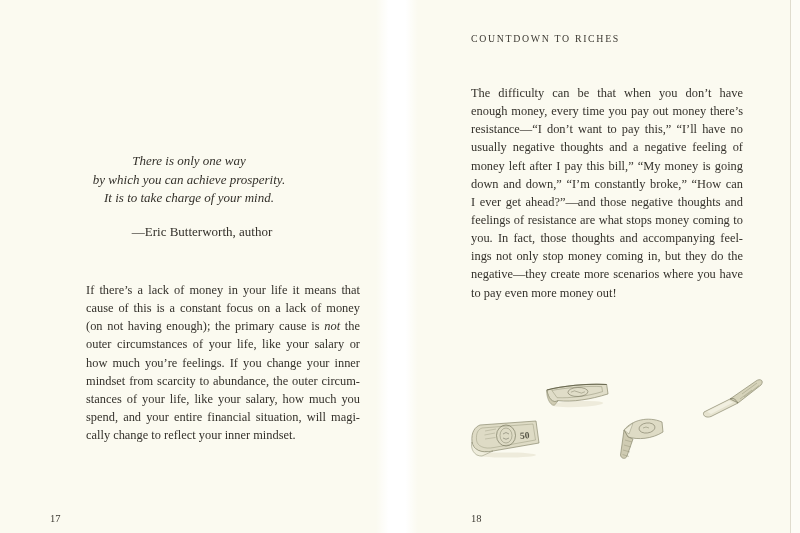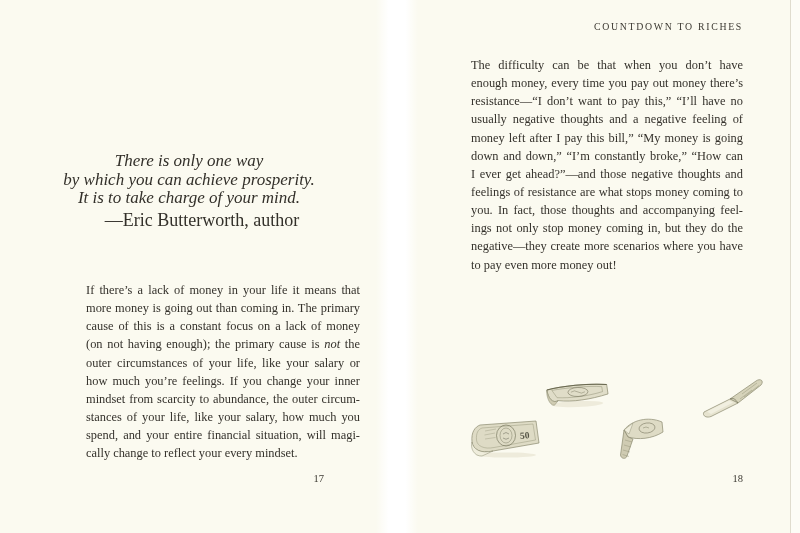--- a/index.html
+++ b/index.html
@@ -29,55 +29,55 @@
   .page.left{left:0;width:378px;}
   .page.right{left:418px;width:382px;}
 
   
   .quote{
     position:absolute;left:0;top:152px;width:378px;
     text-align:center;
   }
   .quote .tline{
     font-style:italic;
-    font-size:17px;line-height:18.5px;
+    font-size:13px;line-height:18.5px;
     text-align:center;
     color:#33302a;
   }
   .attribution{
-    margin-top:3px;
-    font-size:18px;line-height:18px;
+    margin-top:15px;
+    font-size:13px;line-height:18px;
     color:#33302a;
     padding-left:26px;
   }
 
   
   .body{position:absolute;font-size:12.4px;line-height:18.15px;color:#34312b;}
   .body .tline{
     text-align:justify;
     text-align-last:justify;
     white-space:normal;
     height:18.15px;overflow:hidden;
   }
   .body .tline.last{text-align-last:left;font-family:Liberation Serif, serif;}
   .body .tline em{font-style:italic;}
   .left-body{left:50px;top:281px;width:274px;margin-left:36px;}
-  .right-body{left:53px;top:56px;width:272px;} 
+  .right-body{left:53px;top:84px;width:272px;} 
 
   .running-head{
-    position:absolute;left:53px;top:20px;width:272px;
-    text-align:right;
+    position:absolute;left:53px;top:32px;width:272px;
+    text-align:left;
     font-size:9.8px;line-height:13px;
     letter-spacing:1.7px;
     color:#3c3932;
   }
   .pagenum{
-    position:absolute;top:472px;
+    position:absolute;top:512px;
     font-size:10.5px;line-height:13px;
-    text-align:right;color:#3c3932;
+    text-align:left;color:#3c3932;
   }
   .pagenum.left-num{left:50px;width:274px;}
   .pagenum.right-num{left:53px;width:272px;}
 
   
   .illustration{position:absolute;left:42px;top:370px;width:322px;height:102px;}
   .bill{position:absolute;}
   .bill-1{left:84px;top:10px;width:67px;height:28px;transform:rotate(-2deg);}
   .bill-2{left:8px;top:48px;width:76px;height:40px;}
   .bill-3{left:158px;top:44px;width:49px;height:47px;}
@@ -95,29 +95,28 @@
       <div>
           <div class="tline">There is only one way</div>
           <div class="tline">by which you can achieve prosperity.</div>
           <div class="tline last">It is to take charge of your mind.</div>
         </div>
       <div class="attribution">—Eric Butterworth, author</div>
     </div>
 
     <div class="body left-body">
         <div class="tline">If there’s a lack of money in your life it means that</div>
-        <div class="tline">more money is going out than coming in. The primary</div>
         <div class="tline">cause of this is a constant focus on a lack of money</div>
         <div class="tline">(on not having enough); the primary cause is <em>not</em> the</div>
         <div class="tline">outer circumstances of your life, like your salary or</div>
         <div class="tline">how much you’re feelings. If you change your inner</div>
         <div class="tline">mindset from scarcity to abundance, the outer circum-</div>
         <div class="tline">stances of your life, like your salary, how much you</div>
         <div class="tline">spend, and your entire financial situation, will magi-</div>
-        <div class="tline last">cally change to reflect your every mindset.</div>
+        <div class="tline last">cally change to reflect your inner mindset.</div>
       </div>
 
     <div class="pagenum left-num">17</div>
   </div>
 
   <div class="page right">
     <div class="running-head">COUNTDOWN TO RICHES</div>
 
     <div class="body right-body">
         <div class="tline">The difficulty can be that when you don’t have</div>

